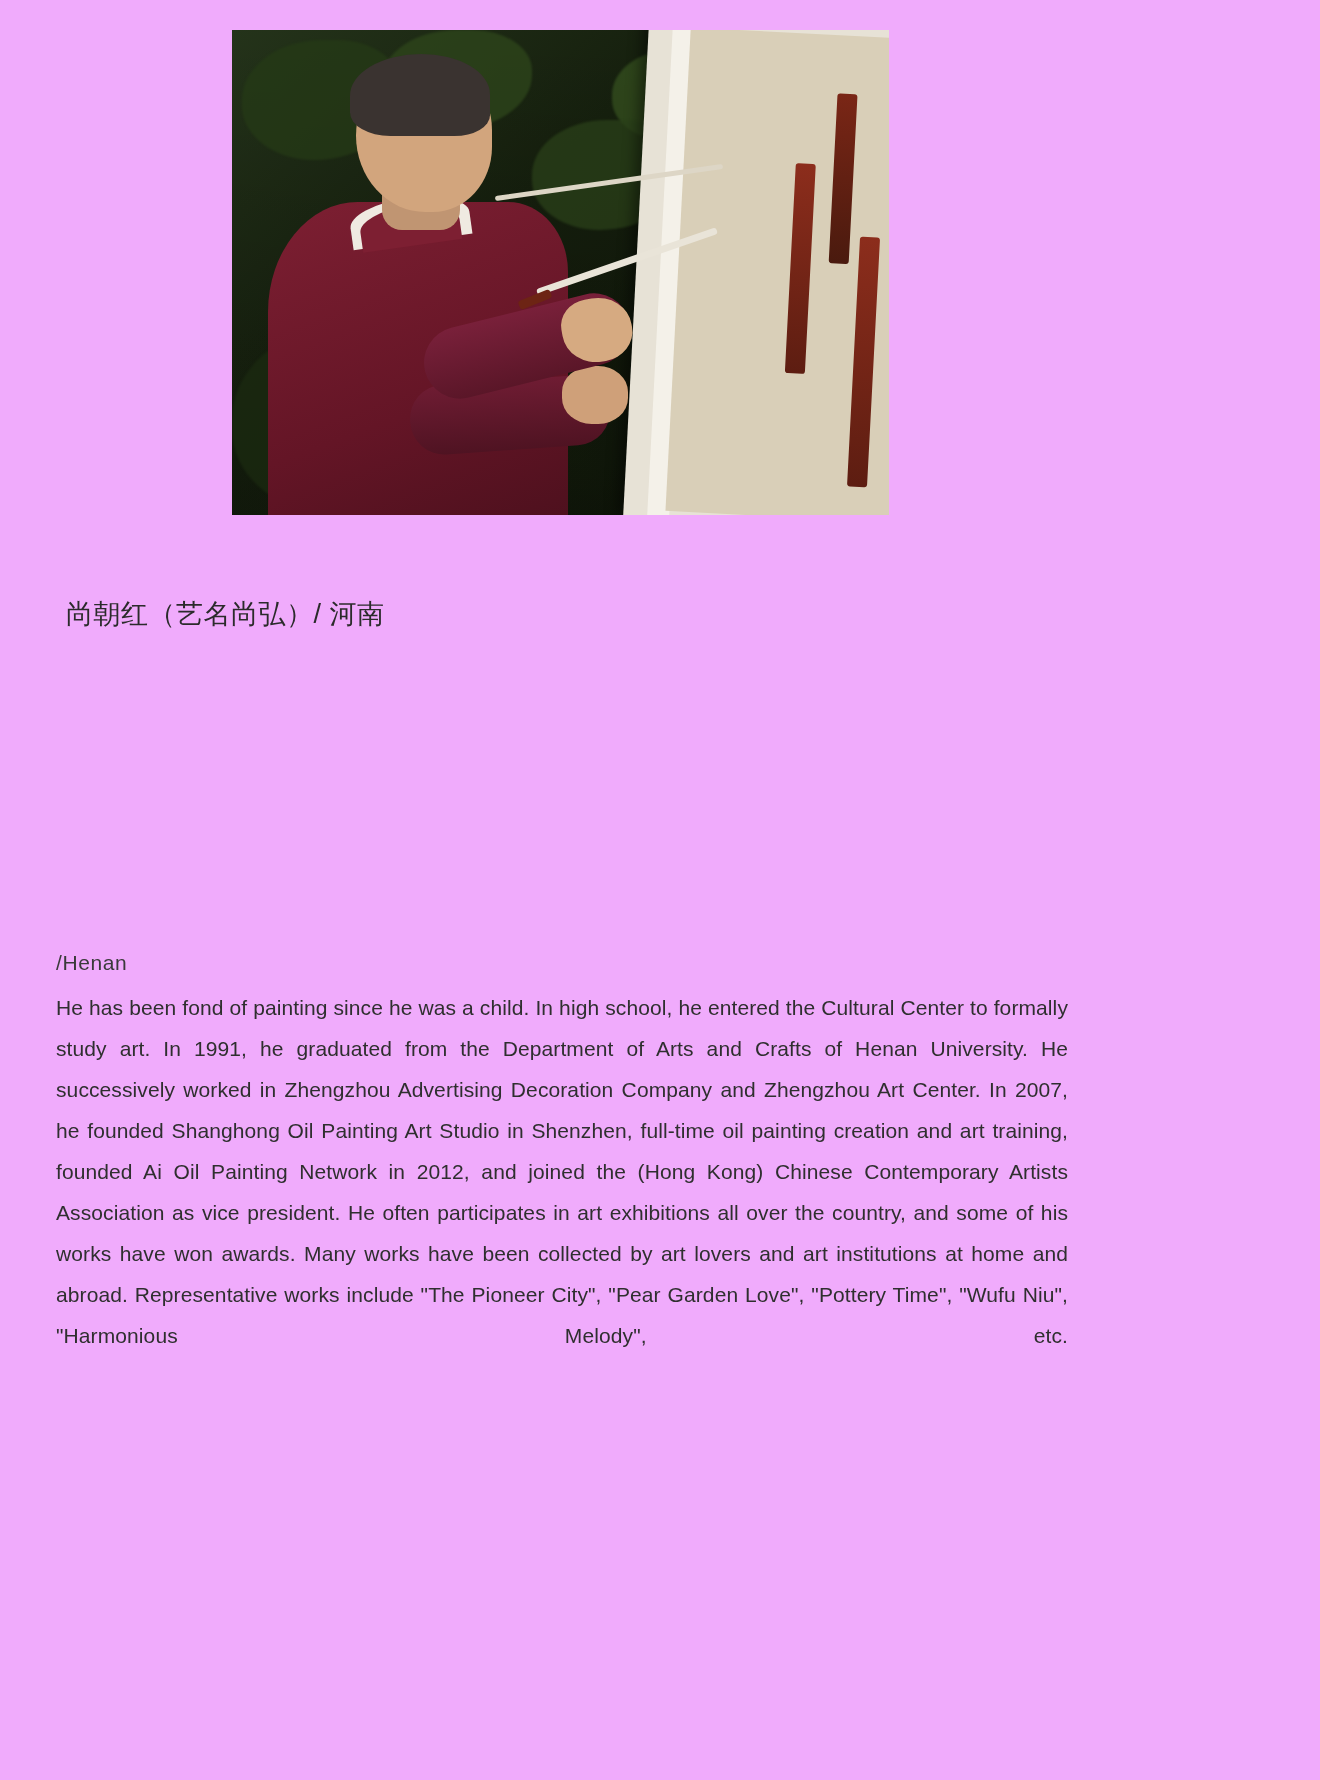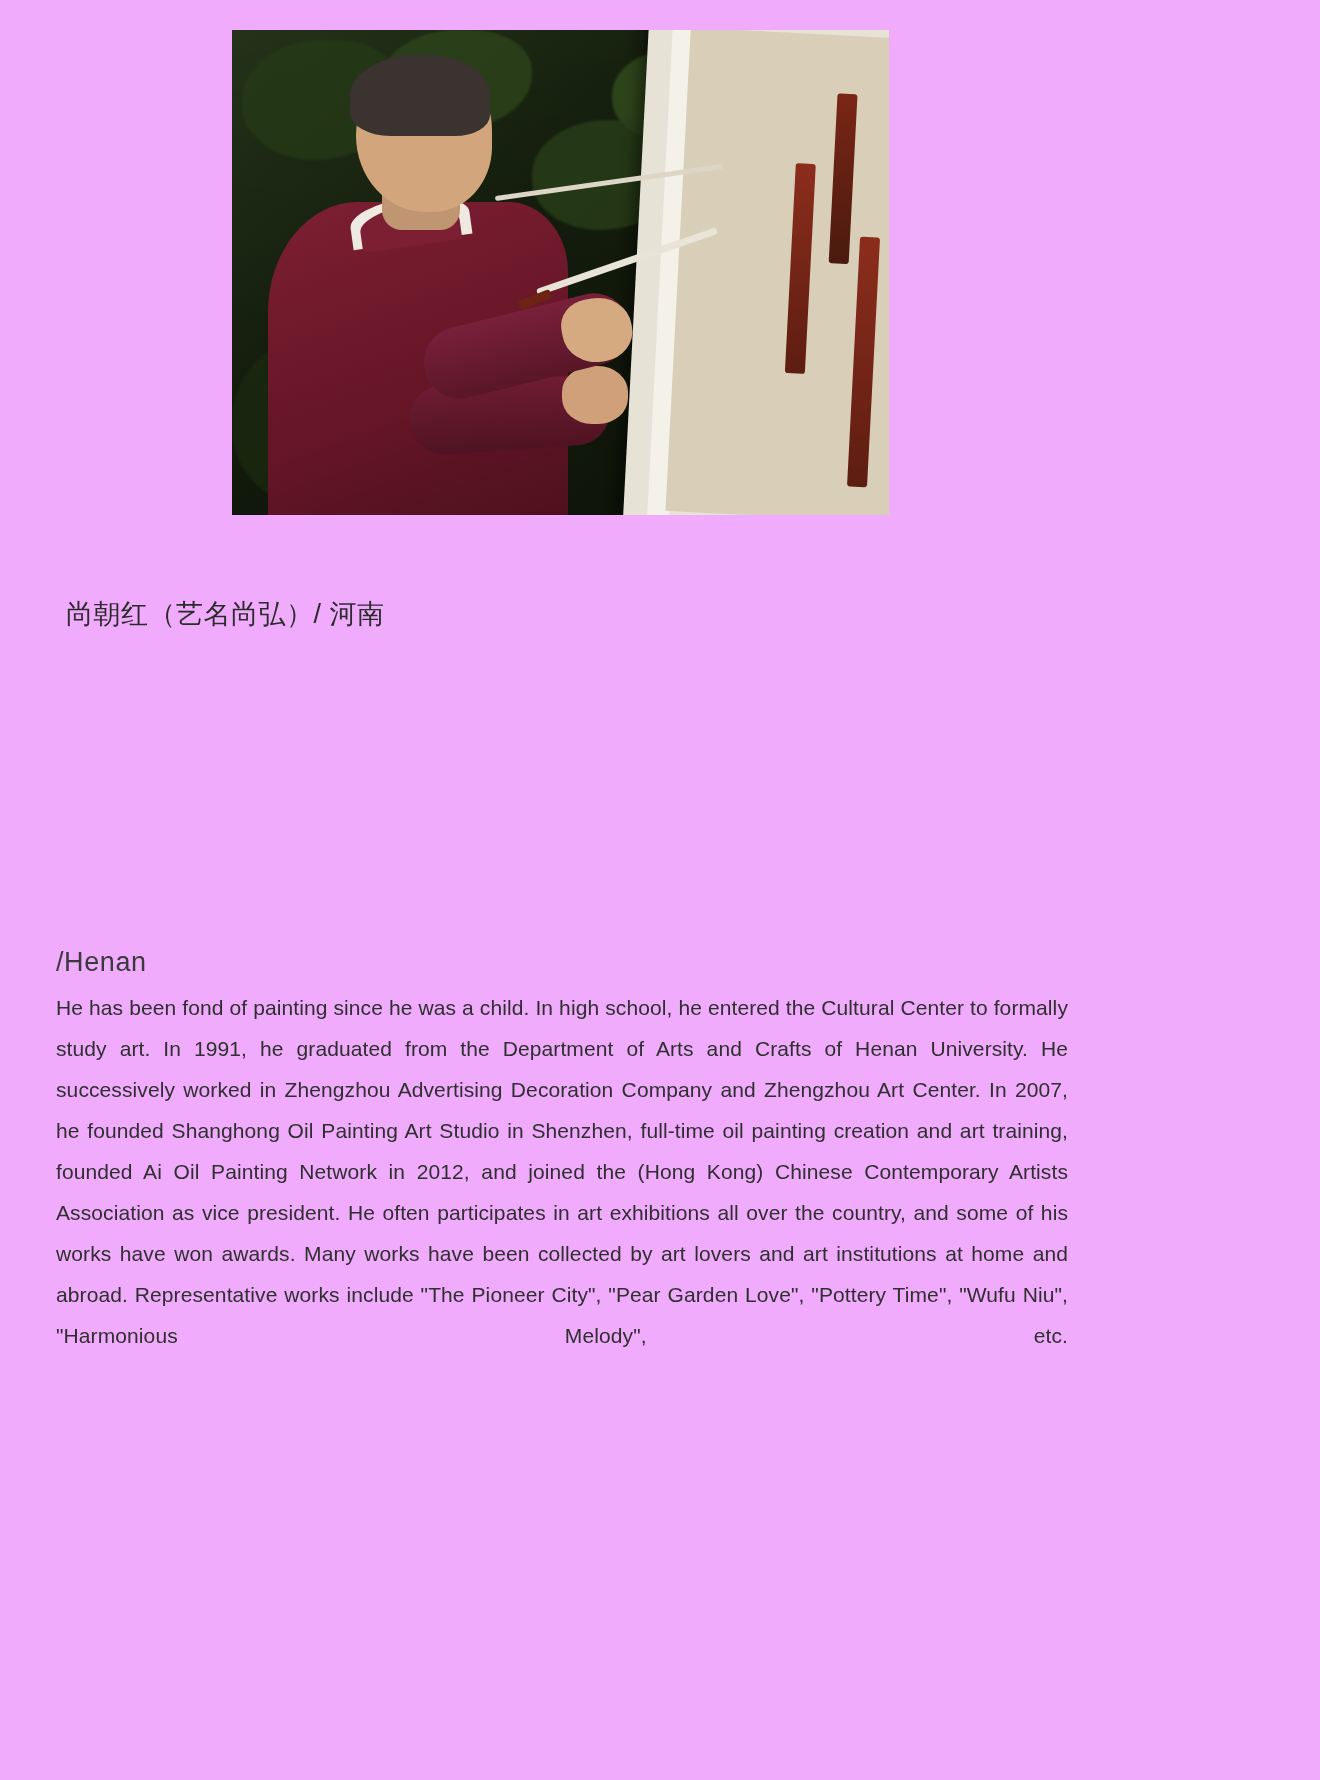--- a/index.html
+++ b/index.html
@@ -242,21 +242,21 @@
     top: 942px;
     width: 1012px;
   }
   .en-name {
     font-size: 27px;
     line-height: 41px;
     color: #3a3a3a;
     letter-spacing: .6px;
   }
   .en-region {
-    font-size: 27px;
+    font-size: 21px;
     line-height: 41px;
     color: #3a3a3a;
     letter-spacing: .6px;
     margin-bottom: 4px;
   }
   .en-body {
     font-size: 21px;
     line-height: 41px;
     color: #2f2f2f;
     text-align: justify;

